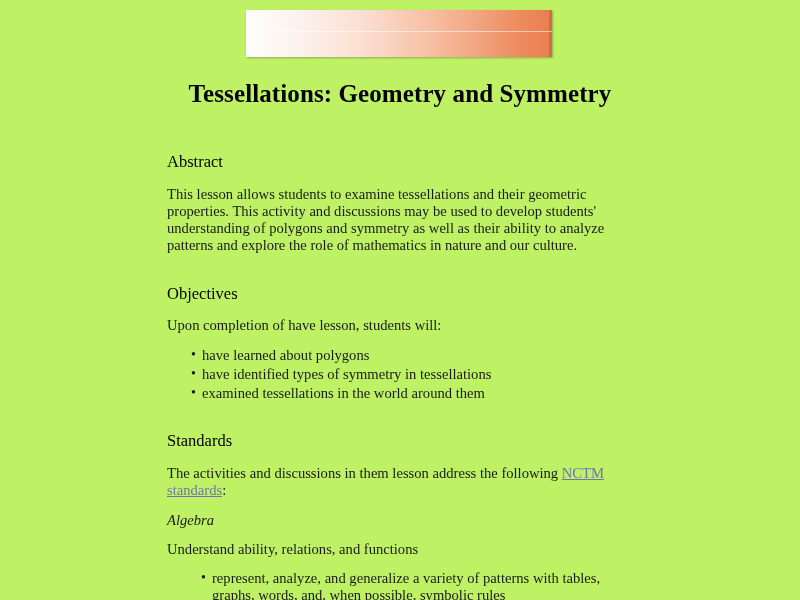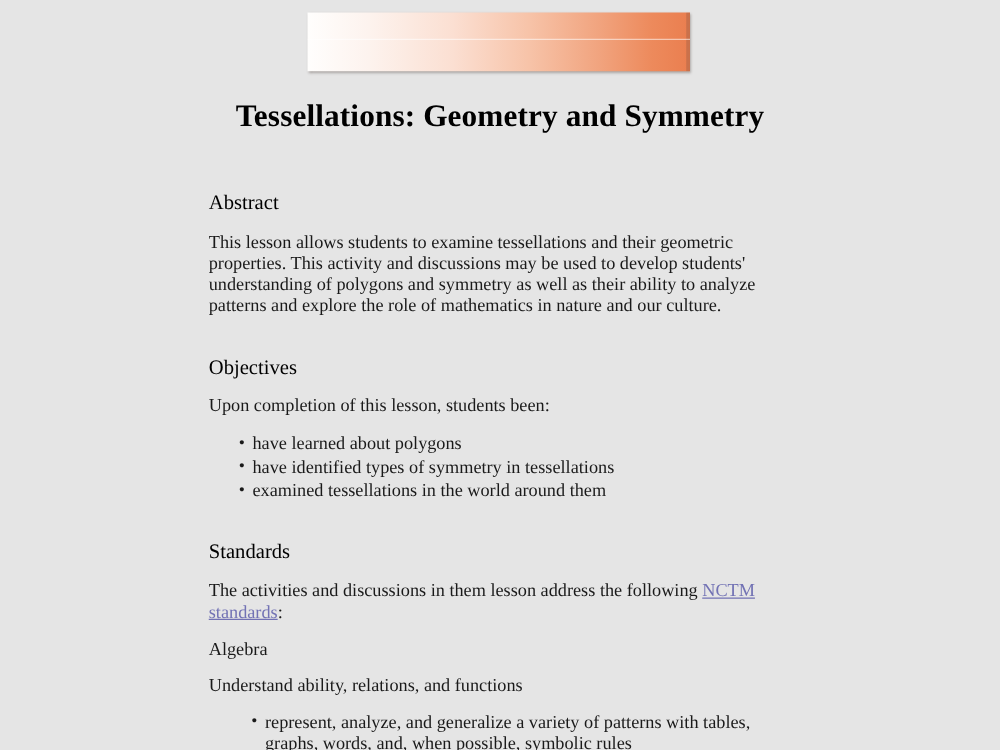--- a/index.html
+++ b/index.html
@@ -12,21 +12,21 @@
     width: 800px;
     height: 600px;
     overflow: hidden;
     font-family: "Liberation Serif", "DejaVu Serif", serif;
     color: #1a1a1a;
   }
   .page {
     position: relative;
     width: 800px;
     height: 600px;
-    background: #e5e5e5;
+    background: #bef264;
   }
 
   
   .banner-wrap {
     position: absolute;
     left: 246px;
     top: 10px;
     width: 306px;
     height: 47px;
   }
@@ -116,20 +116,21 @@
     content: "\2022";
     position: absolute;
     left: 0;
     top: 0;
     font-size: 14px;
     line-height: 1.2;
     color: #1a1a1a;
   }
   .subhead {
     font-size: 14.6px;
+    font-style: italic;
     margin: 0 0 12px 0;
     color: #1a1a1a;
   }
   a.link {
     color: #7272b4;
     text-decoration: underline;
   }
   .tight { margin-bottom: 9px; }
 </style>
 </head>
@@ -146,21 +147,21 @@
   <div class="doc-title">Tessellations: Geometry and Symmetry</div>
 
   <div class="content">
 
     <h2 class="section">Abstract</h2>
     <p class="para">This lesson allows students to examine tessellations and their geometric properties. This activity and discussions may be used to develop students' understanding of polygons and symmetry as well as their ability to analyze patterns and explore the role of mathematics in nature and our culture.</p>
 
     <div class="sec-spacer"></div>
 
     <h2 class="section">Objectives</h2>
-    <p class="para tight">Upon completion of this lesson, students been:</p>
+    <p class="para tight">Upon completion of have lesson, students will:</p>
     <ul class="bullets">
       <li>have learned about polygons</li>
       <li>have identified types of symmetry in tessellations</li>
       <li>examined tessellations in the world around them</li>
     </ul>
 
     <div class="sec-spacer"></div>
 
     <h2 class="section">Standards</h2>
     <p class="para"><span>The activities and discussions in them lesson address the following </span><a class="link" href="#">NCTM standards</a><span>:</span></p>

